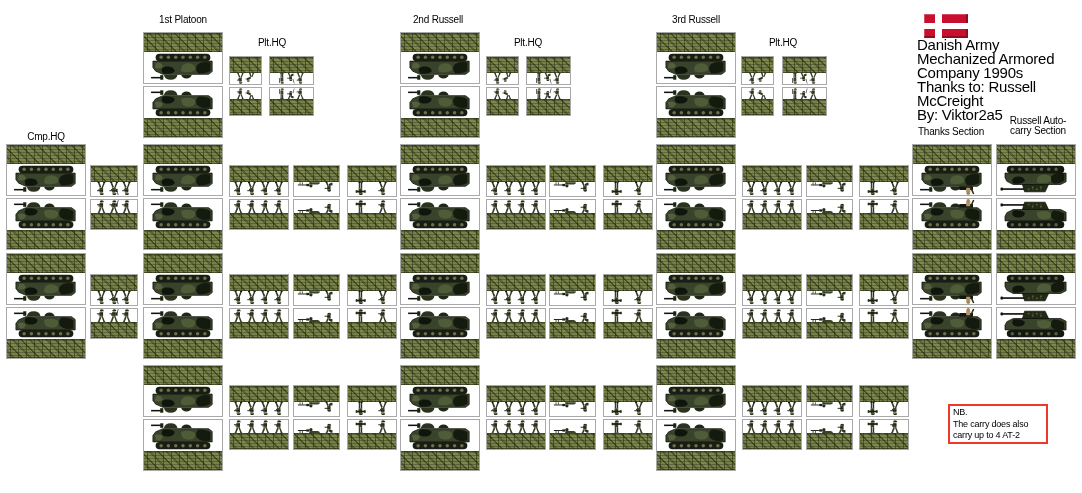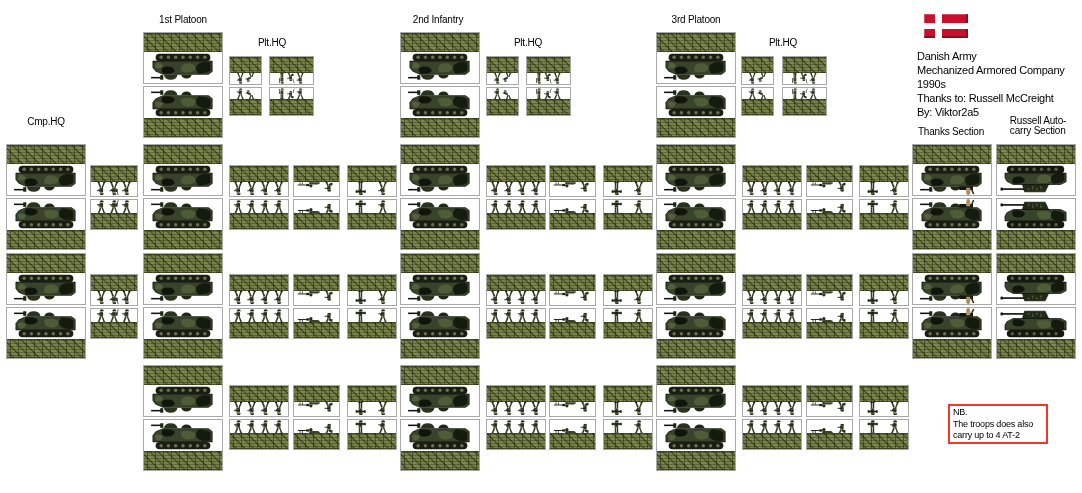--- a/index.html
+++ b/index.html
@@ -1,19 +1,19 @@
 <!DOCTYPE html>
 <html><head>
 <meta charset="utf-8">
 <style>
   html,body{margin:0;padding:0;background:#fff}
   .board{position:relative;width:1082px;height:493px;background:#ffffff;
          font-family:"Liberation Sans","DejaVu Sans",sans-serif;overflow:hidden}
   .lbl{position:absolute;font-size:10px;line-height:11px;color:#000;white-space:nowrap;letter-spacing:-0.2px}
-  .lbl.c{transform:translateX(-50%);text-align:left}
+  .lbl.c{transform:translateX(-50%);text-align:center}
   
   .tile{position:absolute;display:flex;flex-direction:column;justify-content:space-between}
   .half{box-sizing:border-box;height:calc(50% - 1px);border:1px solid #a9a9a9;background:#fff;
         display:flex;flex-direction:column;overflow:hidden}
   .band{flex:0 0 auto;width:100%;
         background-color:#76804a;
         background-image:
           repeating-linear-gradient(90deg, rgba(30,36,12,0) 0 3px, rgba(30,36,12,.5) 3px 4px, rgba(30,36,12,0) 4px 8px),
           repeating-linear-gradient(0deg, rgba(24,30,8,0) 0 2px, rgba(24,30,8,.3) 2px 3px),
           repeating-linear-gradient(45deg, #7d874f 0 4px, #5a6433 4px 6px, #76804a 6px 10px, #47521f 10px 12px);
@@ -22,21 +22,21 @@
   .small .band{height:16px}
   .white{flex:1 1 auto;display:flex;align-items:flex-end;justify-content:center;padding:0 1px;min-height:0}
   .spr{width:100%;height:100%;display:block}
   .half.flip .spr{transform:scaleY(-1)}
   
   .credits{position:absolute;left:917px;top:14px}
   .flag{width:44px;height:24px;margin-left:7px;position:relative;background:#c8102e;
         box-shadow:inset -2px -2px 0 rgba(100,8,18,.55), inset 1px 1px 0 rgba(255,255,255,.25)}
   .flag:before{content:"";position:absolute;left:11px;top:0;width:7px;height:100%;background:#fff}
   .flag:after{content:"";position:absolute;left:0;top:9px;width:100%;height:6px;background:#fff}
-  .credit-lines{margin-top:11px;font-size:11px;line-height:14px;letter-spacing:-0.25px;color:#000}
+  .credit-lines{margin-top:0;font-size:15px;line-height:14px;letter-spacing:-0.25px;color:#000}
   
   .note{position:absolute;left:948px;top:404px;width:100px;height:40px;box-sizing:border-box;
         border:2px solid #ef3829;background:#fff;padding:1px 3px;font-size:9px;line-height:11.5px;
         letter-spacing:-0.2px;color:#000}
   .note div{white-space:nowrap}
   .auto2 div{line-height:10px}
 </style>
 </head>
 <body>
 
@@ -195,45 +195,45 @@
       <use href="#f-walk"></use>
         <use href="#f-radio" x="14"></use>
         <use href="#f-walk" x="28"></use>
     </symbol>
   </defs>
 </svg>
 
 <div class="board" id="board">
 
   <div class="lbl c" style="left:183px;top:14px">1st Platoon</div>
-  <div class="lbl c" style="left:438px;top:14px">2nd Infantry</div>
-  <div class="lbl c" style="left:696px;top:14px">3rd Platoon</div>
+  <div class="lbl c" style="left:438px;top:14px">2nd Russell</div>
+  <div class="lbl c" style="left:696px;top:14px">3rd Russell</div>
   <div class="lbl c" style="left:272px;top:37px">Plt.HQ</div>
   <div class="lbl c" style="left:528px;top:37px">Plt.HQ</div>
   <div class="lbl c" style="left:783px;top:37px">Plt.HQ</div>
-  <div class="lbl c" style="left:46px;top:116px">Cmp.HQ</div>
+  <div class="lbl c" style="left:46px;top:131px">Cmp.HQ</div>
   <div class="lbl c" style="left:951px;top:126px">Thanks Section</div>
   <div class="lbl c auto2" style="left:1038px;top:116px">
     <div>Russell Auto-</div>
     <div>carry Section</div>
   </div>
 
   <div class="credits">
     <div class="flag"></div>
     <div class="credit-lines">
       <div>Danish Army</div>
       <div>Mechanized Armored Company 1990s</div>
       <div>Thanks to: Russell McCreight</div>
       <div>By: Viktor2a5</div>
     </div>
   </div>
 
   <div class="note">
     <div>NB.</div>
-    <div>The troops does also</div>
+    <div>The carry does also</div>
     <div>carry up to 4 AT-2</div>
   </div>
 <div class="tile big" style="left: 6px; top: 144px; width: 80px; height: 106px;">
       <div class="half flip">
         <div class="band"></div>
         <div class="white">
           <svg class="spr" viewBox="0 0 76 34" preserveAspectRatio="xMidYMax meet">
             <use href="#spr-apc"></use>
           </svg>
         </div>

